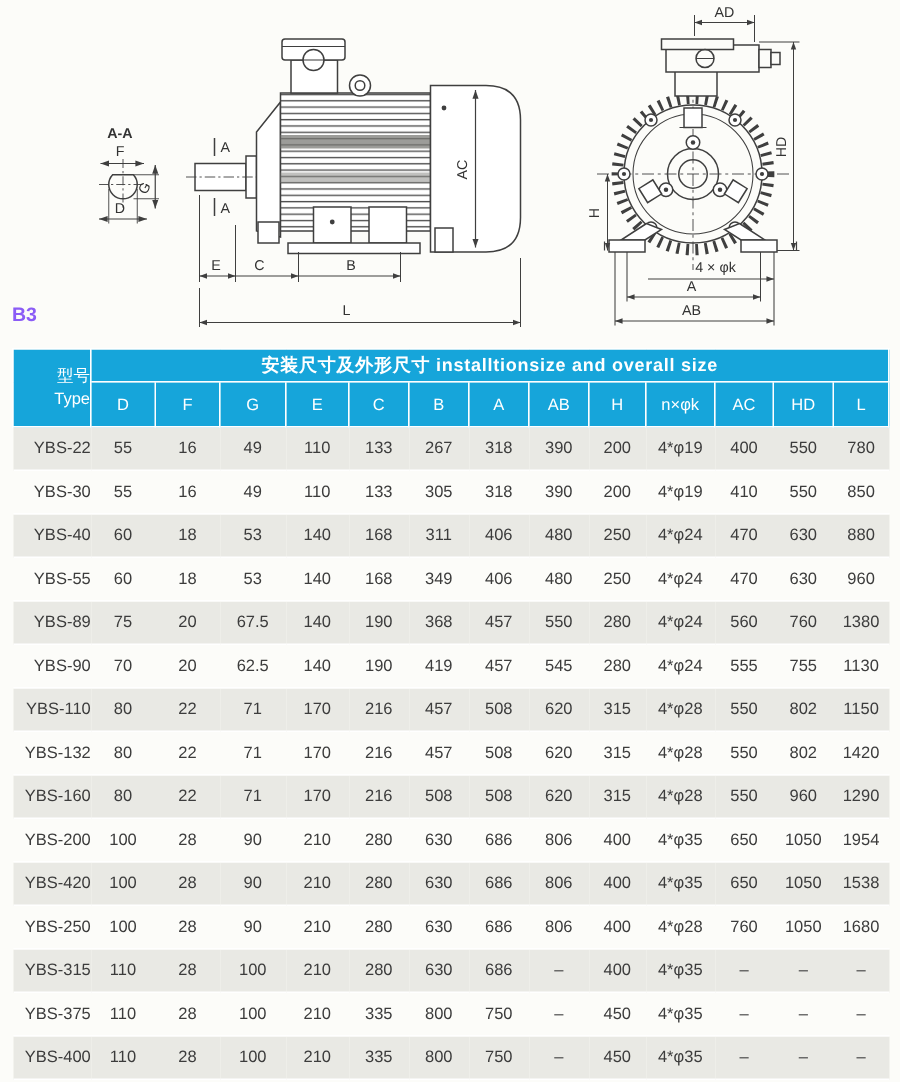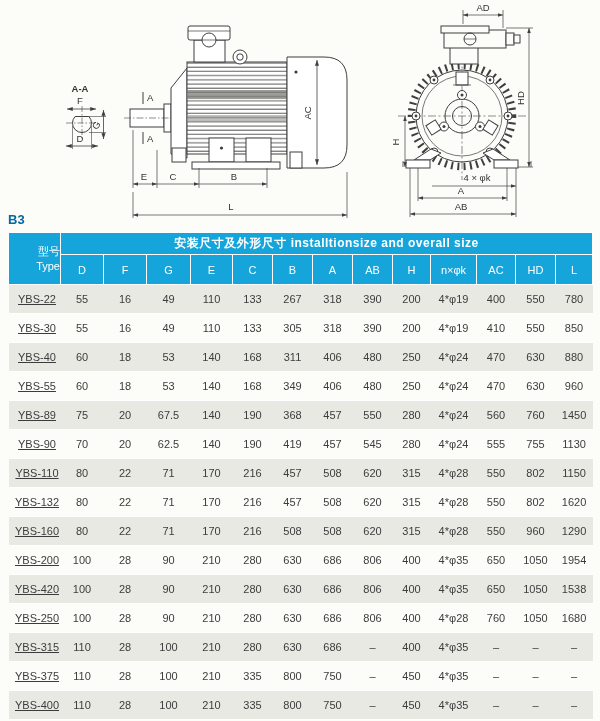--- a/index.html
+++ b/index.html
@@ -4,39 +4,39 @@
 <style>
   html,body { margin:0; padding:0; }
   body {
     width:600px; height:721px; position:relative;
     background:#fcfcf9;
     font-family:"Liberation Sans", sans-serif;
     overflow:hidden;
   }
   svg.drawing { display:block; }
   .b3-label {
-    position:absolute; left:8px; top:212px;
-    font-size:13px; font-weight:bold; color:#0369a1;
+    position:absolute; left:8px; top:202px;
+    font-size:13px; font-weight:bold; color:#8b5cf6;
   }
   table.dim-table {
     position:absolute; left:8px; top:232px; width:584px;
     border-collapse:collapse; table-layout:fixed;
   }
   .dim-table thead th {
     background:#16a5da; color:#ffffff; font-weight:normal;
     border:1px solid #ffffff; padding:0; text-align:center;
   }
   .dim-table th.group-th { font-size:12px; font-weight:bold; height:21px; letter-spacing:0.5px;margin-top:44px; }
   .dim-table th.type-th  { font-size:11px; line-height:1.3;text-align:right; }
   .dim-table th.col-th   { font-size:11px; height:29px; }
   .dim-table tbody td {
     font-size:11px; color:#3c3c3c; height:28px;
     text-align:center; padding:0; white-space:nowrap;
   }
-  .dim-table tbody td.type-cell { text-align:center; padding-left:5px;text-decoration:underline; }
+  .dim-table tbody td.type-cell { text-align:right; padding-left:5px; }
   .dim-table tbody tr { border-bottom:1px solid #ffffff; }
   .dim-table tbody tr:nth-child(odd) { background:#e9e9e4; }
   .dim-table tbody tr:nth-child(even){ background:#fcfcf9; }
   text { font-family:"Liberation Sans", sans-serif; font-size:9.5px; fill:#333; }
 </style>
 </head>
 <body>
 
 <svg class="drawing" width="600" height="228" viewBox="0 0 600 228">
   <defs>
@@ -358,21 +358,21 @@
     <td>67.5</td>
     <td>140</td>
     <td>190</td>
     <td>368</td>
     <td>457</td>
     <td>550</td>
     <td>280</td>
     <td>4*φ24</td>
     <td>560</td>
     <td>760</td>
-    <td>1450</td>
+    <td>1380</td>
   </tr>
       <tr>
     <td class="type-cell">YBS-90</td>
     <td>70</td>
     <td>20</td>
     <td>62.5</td>
     <td>140</td>
     <td>190</td>
     <td>419</td>
     <td>457</td>
@@ -406,21 +406,21 @@
     <td>71</td>
     <td>170</td>
     <td>216</td>
     <td>457</td>
     <td>508</td>
     <td>620</td>
     <td>315</td>
     <td>4*φ28</td>
     <td>550</td>
     <td>802</td>
-    <td>1620</td>
+    <td>1420</td>
   </tr>
       <tr>
     <td class="type-cell">YBS-160</td>
     <td>80</td>
     <td>22</td>
     <td>71</td>
     <td>170</td>
     <td>216</td>
     <td>508</td>
     <td>508</td>

